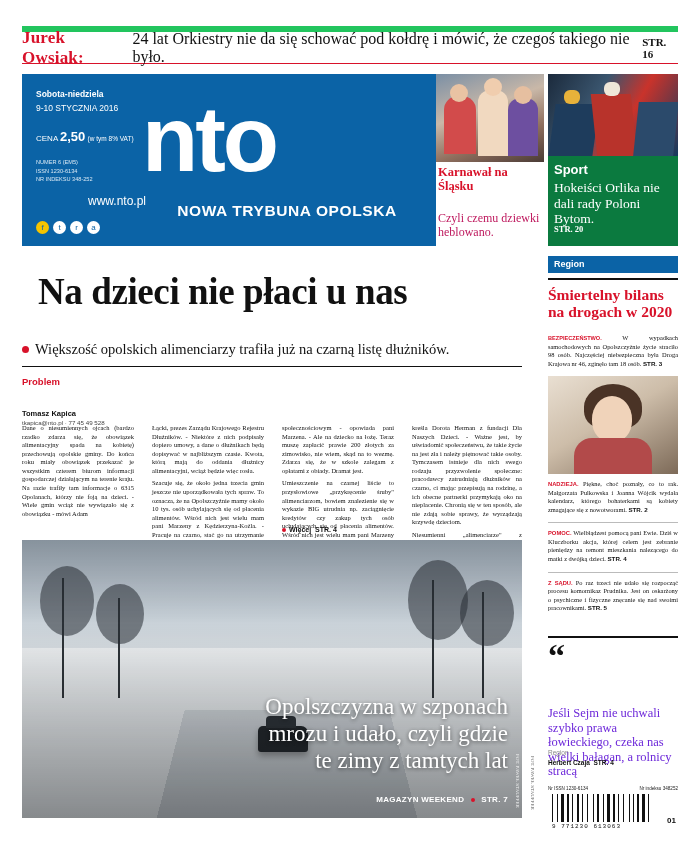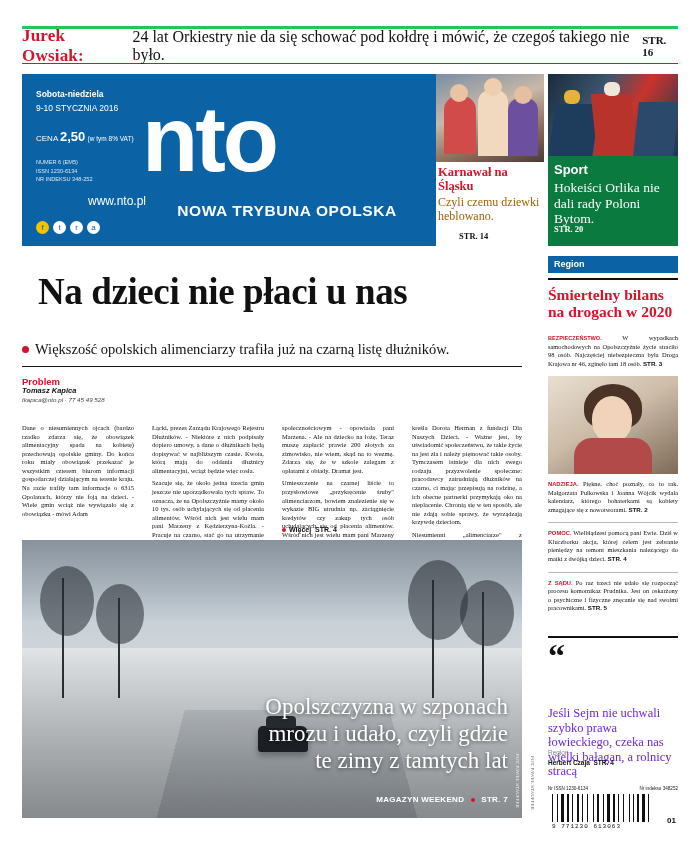--- a/index.html
+++ b/index.html
@@ -11,21 +11,21 @@
     color:#111;
     overflow:hidden;
     position:relative;
   }
 
   .page { position:relative; width:700px; height:848px; background:#fff; }
 
   
   .topbar {
     position:absolute; left:22px; top:26px; width:656px; height:38px;
-    border-top:3px solid #22c55e; border-bottom:1px solid #d8122a;
+    border-top:6px solid #22c55e; border-bottom:1px solid #d8122a;
     display:flex; align-items:center;
   }
   .topbar-name {
     color:#d8122a; font-weight:bold; font-size:17px; letter-spacing:0.2px;
     font-family:"Liberation Serif", serif;
     margin-right:7px;
   }
   .topbar-text { font-size:16px; color:#111; }
   .topbar-ref { font-size:11px; font-weight:bold; color:#111; margin-left:6px; }
 
@@ -88,21 +88,21 @@
   .karnawal .photo .head1 { position:absolute; left:14px; top:10px; width:18px; height:18px;
     border-radius:50%; background:#e9c3a3; }
   .karnawal .photo .head2 { position:absolute; left:48px; top:4px; width:18px; height:18px;
     border-radius:50%; background:#f0cdae; }
   .karnawal .photo .head3 { position:absolute; left:78px; top:12px; width:18px; height:18px;
     border-radius:50%; background:#e6bfa0; }
   .karnawal .cap {
     position:absolute; left:0; top:92px; width:108px; padding:0 2px;
   }
   .k-title { color:#d8122a; font-weight:bold; font-size:12.5px; line-height:1.1; }
-  .k-text { font-size:12px; line-height:1.22; color:#a16207; margin-top:1px; }
+  .k-text { font-size:12px; line-height:1.22; color:#be185d; margin-top:17px; }
   .k-ref { font-size:8.5px; font-weight:bold; margin-top:7px;padding-left:21px; }
 
   
   .sport {
     position:absolute; left:548px; top:74px; width:130px; height:172px;
     background:#0b7a3f; color:#fff; overflow:hidden;
   }
   .sport .photo {
     position:absolute; left:0; top:0; width:130px; height:82px;
     background:linear-gradient(120deg,#1b2a3c 0%,#3a556e 35%,#c9332b 60%,#123a5e 100%);
@@ -144,23 +144,22 @@
     position:absolute; left:22px; top:366px; width:500px; height:1px; background:#111;
   }
 
   
   .problem-label {
     position:absolute; left:22px; top:376px;
     color:#d8122a; font-weight:bold; font-size:9.5px;
     font-family:"Liberation Sans", sans-serif;
   }
   .byline {
-    position:absolute; left:22px; top:386px; width:110px;
+    position:absolute; left:22px; top:409px; width:110px;
     font-family:"Liberation Sans", sans-serif;
-    font-style:italic;
   }
   .byline .name { font-size:7.5px; font-weight:bold; color:#111; }
   .byline .mail { font-size:6.2px; color:#444; margin-top:1px; }
 
   .cols { position:absolute; left:22px; top:424px; width:500px; height:112px; }
   .col {
     position:absolute; top:0; width:112px; font-size:6.5px; line-height:1.32;
     text-align:justify; color:#111;
     font-family:"Liberation Serif", serif;
   }

